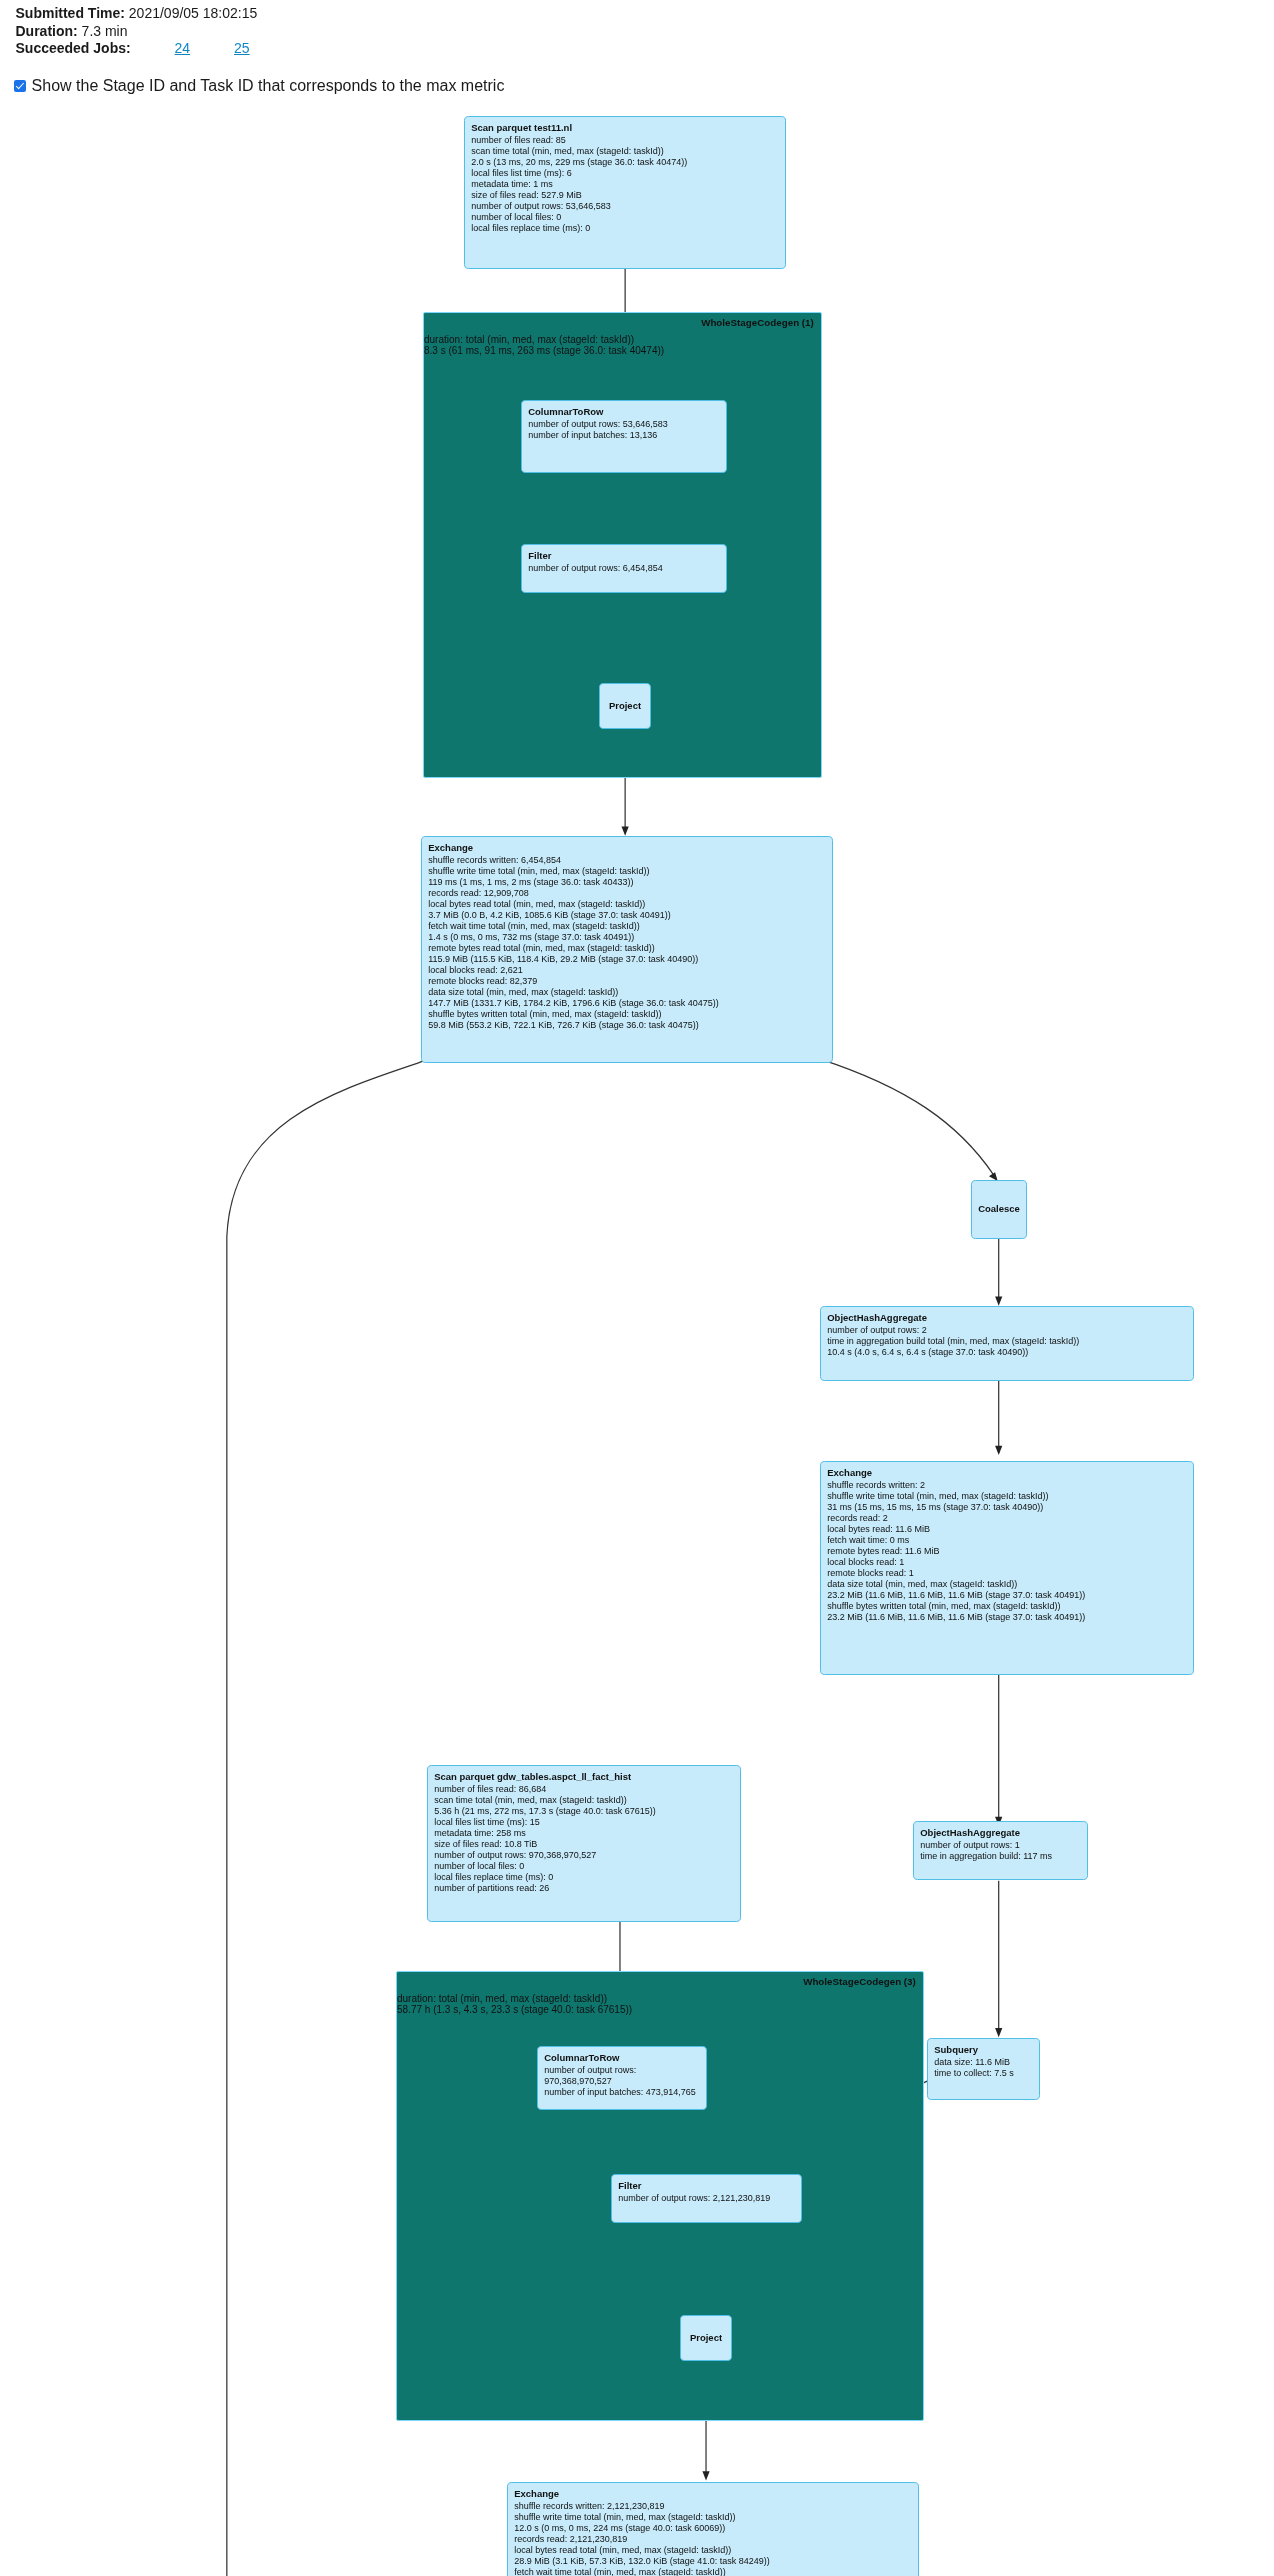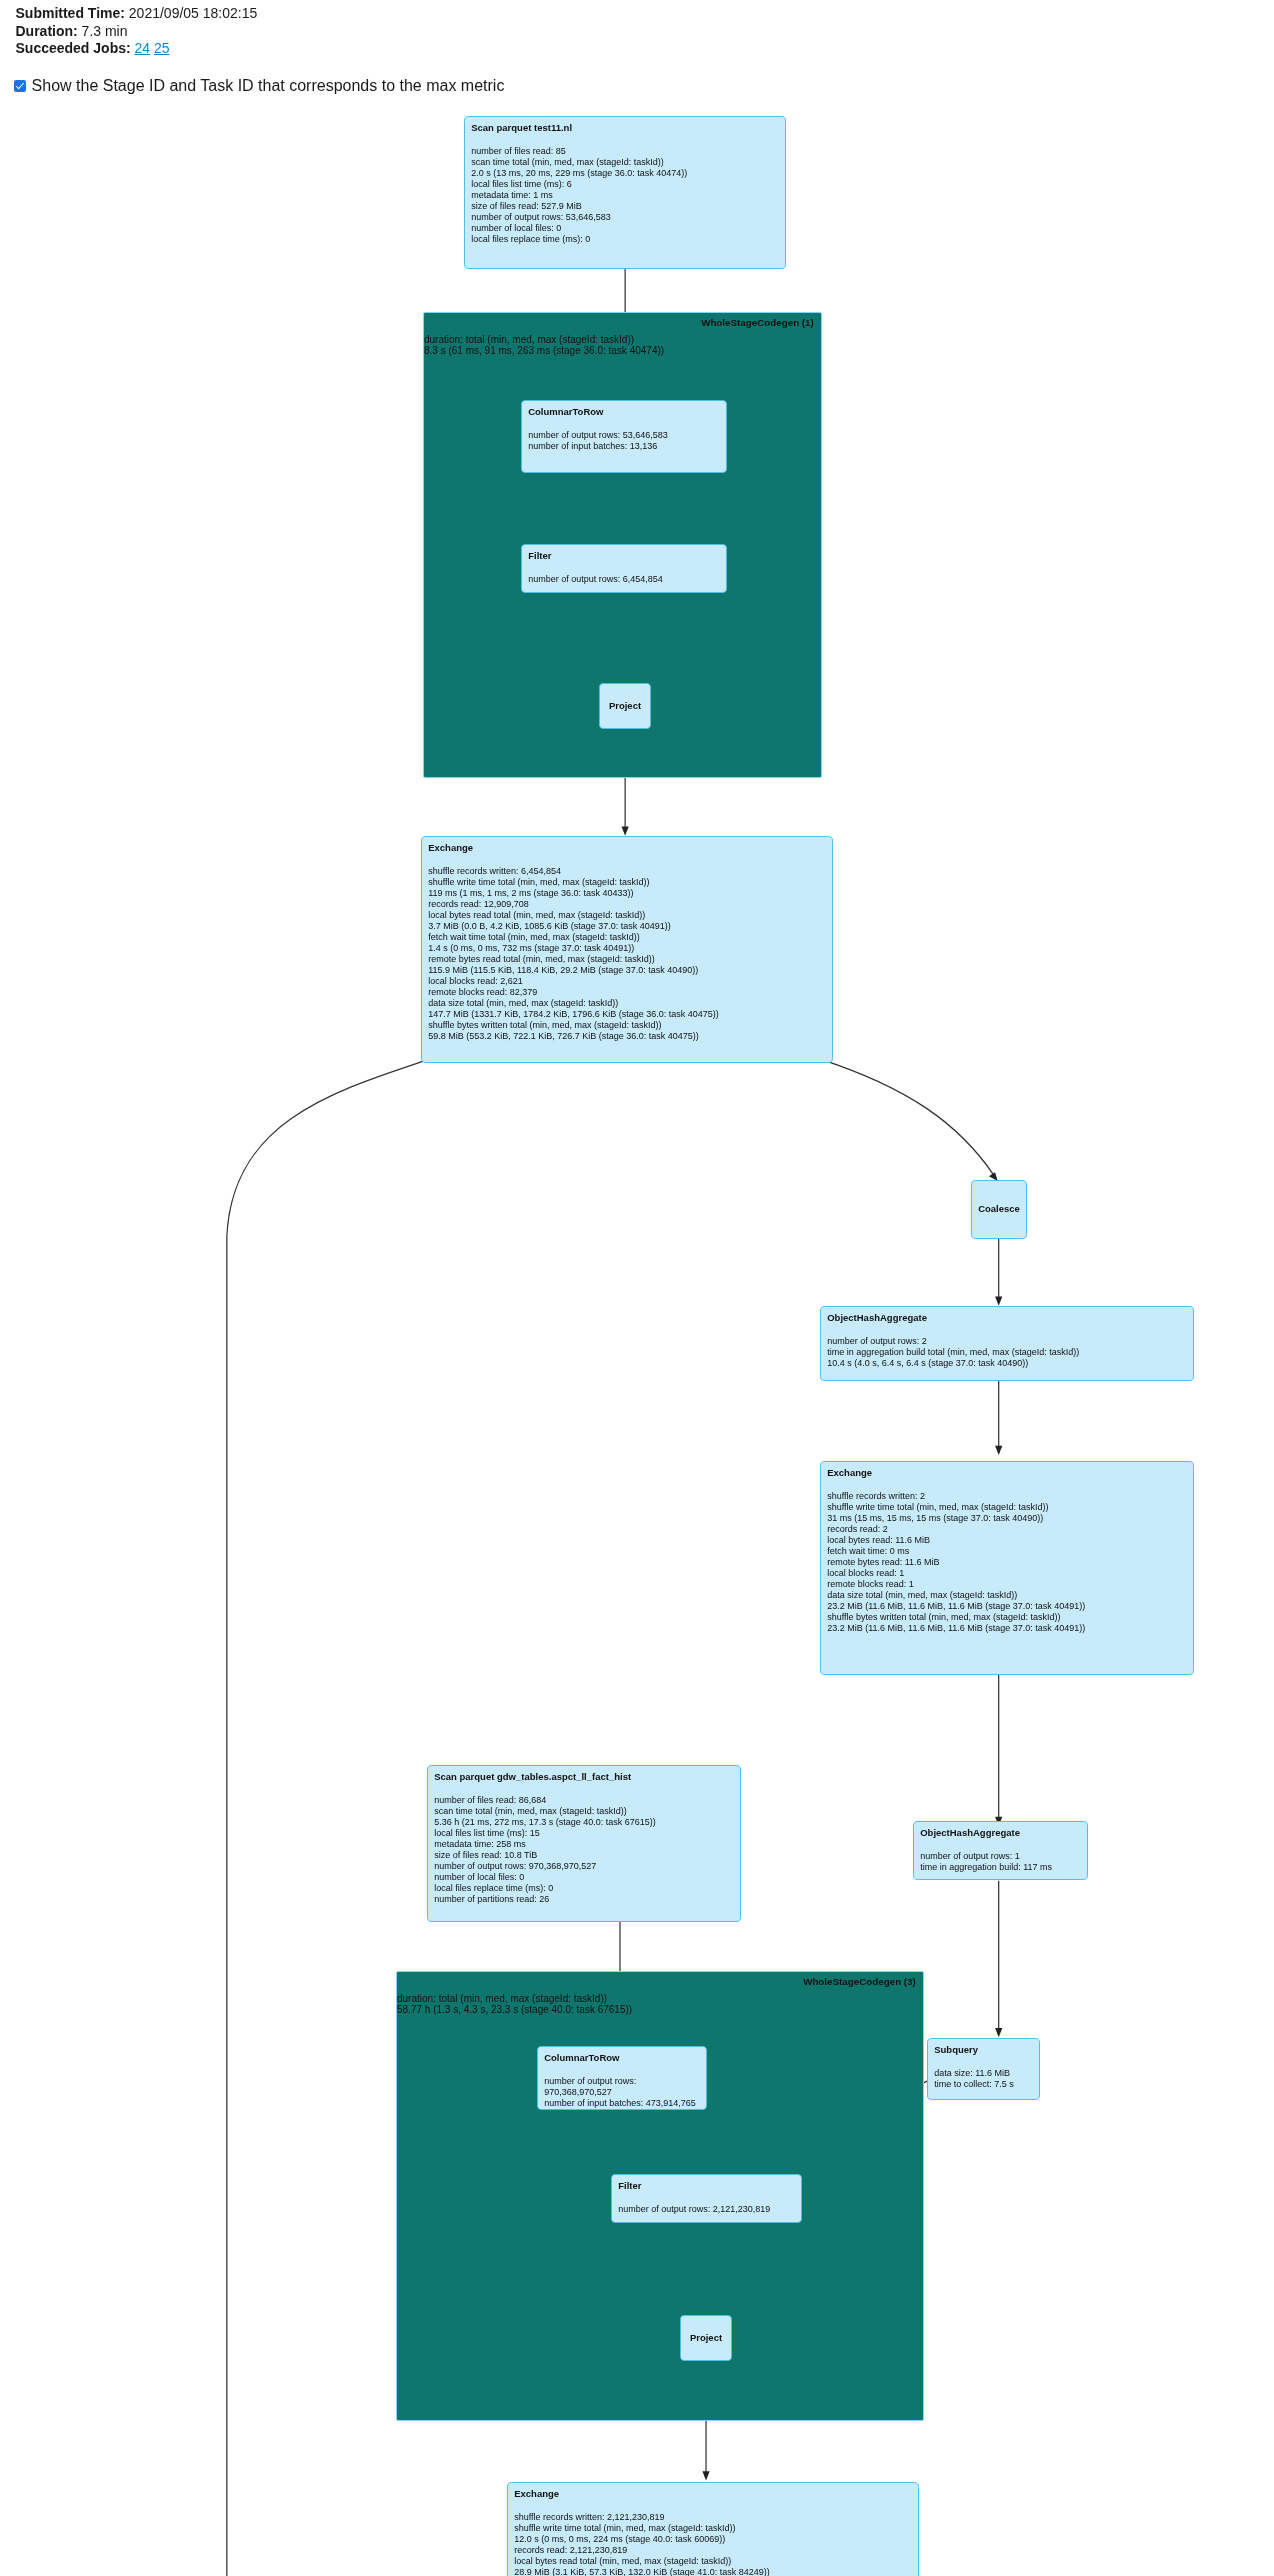--- a/index.html
+++ b/index.html
@@ -2,33 +2,33 @@
 <html style="font-size:8.2px"><head>
 <meta charset="utf-8">
 <style>
   html,body{margin:0;padding:0;background:#ffffff;}
   body{font-family:"Liberation Sans",sans-serif;color:#1a1a1a;}
   #page{position:relative;width:1275px;height:3511px;overflow:hidden;background:#fff;}
 
   
   .hdr{position:absolute;left:15.5px;top:5.2px;font-size:14px;line-height:17.5px;}
   .hdr .lbl{font-weight:bold;}
-  .hdr .lnk{color:#0e86c4;}
+  .hdr .lnk{color:#0e86c4;margin-left:40px;}
   .chk-row{position:absolute;left:14.4px;top:77px;display:flex;align-items:center;gap:5.2px;font-size:16px;}
   .cbox{width:12px;height:12px;border-radius:2.1px;background:#1a73e8;position:relative;flex:none;}
   .cbox:after{content:"";position:absolute;left:3.6px;top:1px;width:3.1px;height:6.7px;border:solid #fff;border-width:0 1.5px 1.5px 0;transform:rotate(42deg);}
 
   
   .cluster{position:absolute;background:#0f766e;border:0.5px solid #7fd6fb;border-radius:2.1px;}
   .cluster-title{position:absolute;right:7.2px;top:4.1px;font-weight:bold;font-size:9.8px;color:#111;white-space:nowrap;}
   .cluster-metrics{position:absolute;left:0;right:0;top:20.6px;font-size:10px;line-height:11.3px;color:#111;white-space:pre-line;}
 
   .node{position:absolute;background:#c7ebfb;border:0.7px solid #4fbfe8;border-radius:4.6px;box-sizing:border-box;padding:4.6px 6.2px 5.2px 6.2px;}
   .node-title{font-weight:bold;font-size:9.5px;line-height:12.4px;color:#111;}
-  .node-body{font-size:9px;line-height:11px;color:#111;white-space:pre-line;margin-top:12px;}
+  .node-body{font-size:9px;line-height:11px;color:#111;white-space:pre-line;margin-top:1px;}
   .node.center{display:flex;align-items:center;justify-content:center;padding:0;}
   .node.center .node-title{text-align:center;}
 
   svg.edges{position:absolute;left:0;top:0;width:1275px;height:3511px;pointer-events:none;}
   svg.edges path,svg.edges line{stroke:#333;stroke-width:2.4;fill:none;}
   svg.edges polygon{fill:#222;}
 </style>
 </head>
 <body>
 

